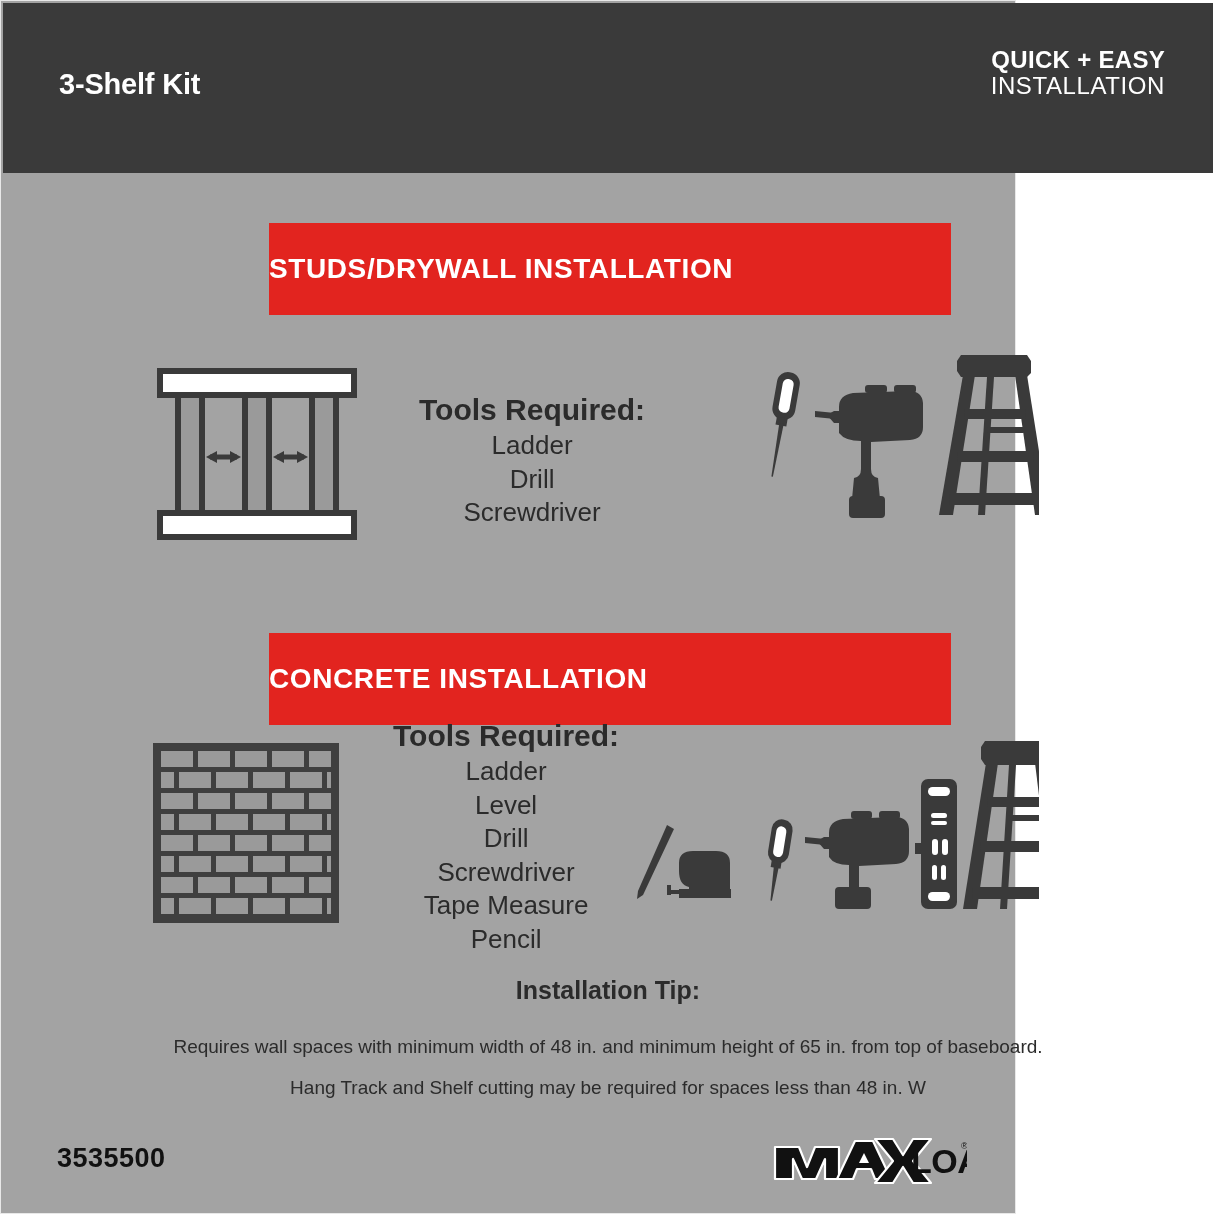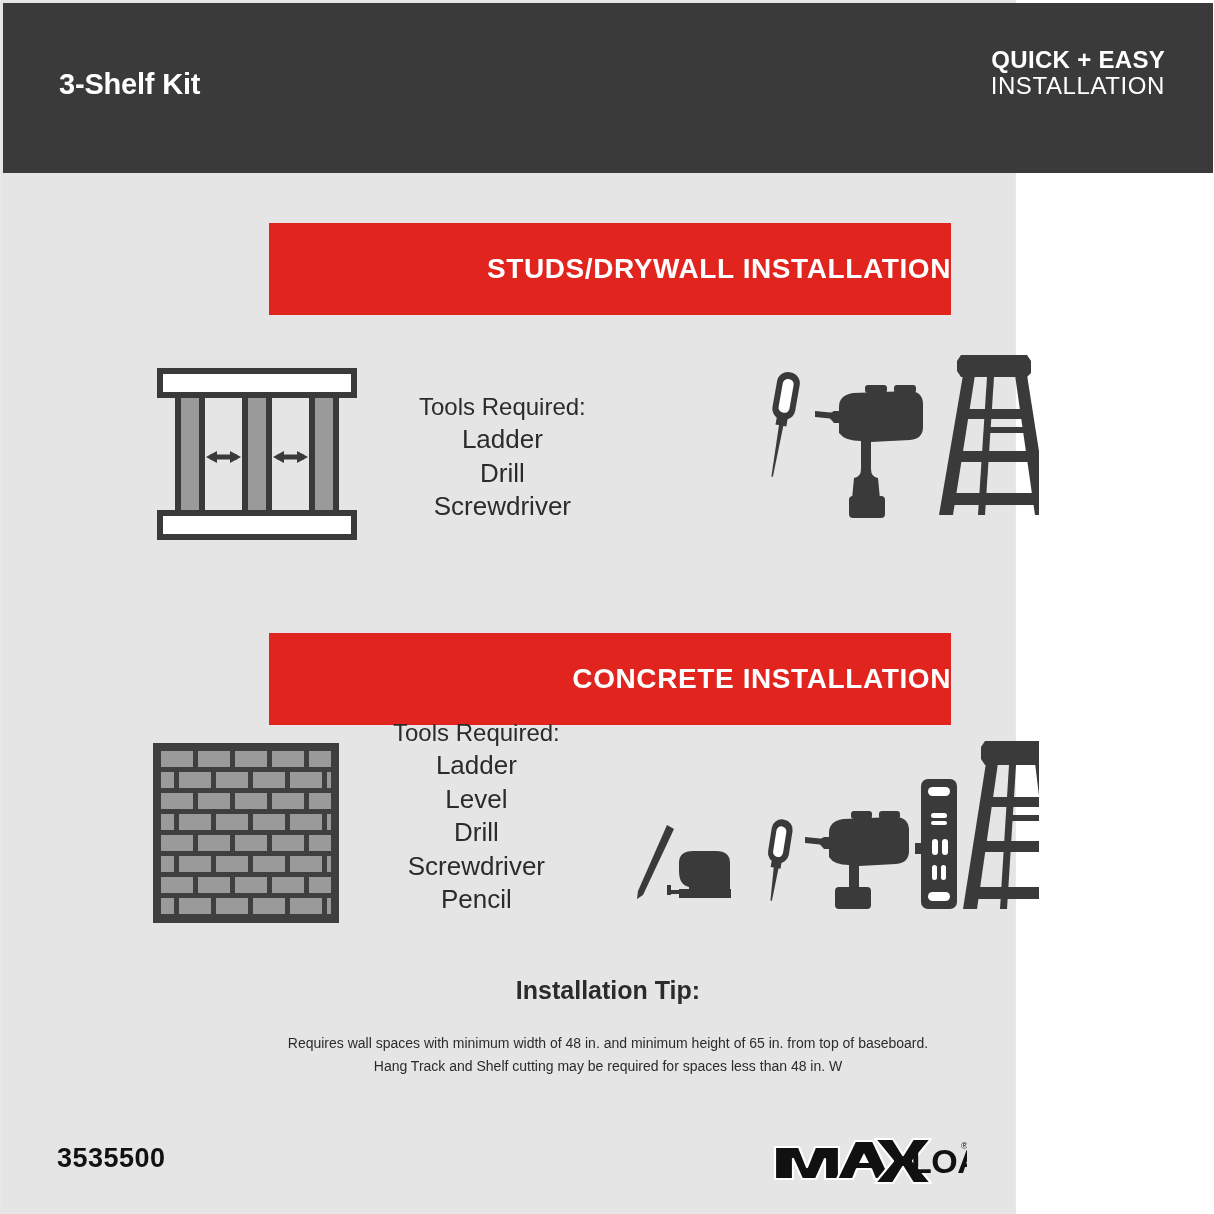--- a/index.html
+++ b/index.html
@@ -9,21 +9,21 @@
     height: 1214px;
     background: #ffffff;
     font-family: "Liberation Sans", sans-serif;
     overflow: hidden;
   }
 
   #page {
     position: relative;
     width: 1016px;
     height: 1214px;
-    background: #e5e5e5;
+    background: #a3a3a3;
     border: 1px solid #e8e8e8;
   }
 
   
   #header {
     position: absolute;
     left: 2px; top: 2px;
     width: 1210px; height: 170px;
     background: #3a3a3a;
   }
@@ -58,36 +58,36 @@
 
   
   .banner {
     position: absolute;
     left: 268px;
     width: 682px;
     height: 92px;
     background: #e2241f;
     display: flex;
     align-items: center;
-    justify-content: flex-end;
+    justify-content: flex-start;
   }
   .banner-label {
     font-size: 28px;
     font-weight: bold;
     color: #ffffff;
     letter-spacing: 0.6px;
   }
   #banner-studs   { top: 222px; }
   #banner-concrete{ top: 632px; }
 
   
   .tools-block { position: absolute; }
   .tools-heading {
-    font-size: 24px;
-    font-weight: normal;
+    font-size: 30px;
+    font-weight: bold;
     color: #2b2b2b;
     margin-bottom: 2px;
     text-align: center;
   }
   .tools-item {
     font-size: 26px;
     font-weight: 400;
     color: #2b2b2b;
     line-height: 1.29;
     text-align: center;
@@ -128,24 +128,25 @@
     width: 1214px;
     text-align: center;
   }
   #tip-heading {
     font-size: 25px;
     font-weight: bold;
     color: #2b2b2b;
     margin-bottom: 27px;
   }
   .tip-line {
-    font-size: 14px;
+    font-size: 19px;
     font-weight: 400;
     color: #2b2b2b;
     line-height: 1.62;
+    margin-top: 10px;
   }
   #hardware-note {
     position: absolute;
     left: 0; top: 1097px;
     width: 1214px;
     text-align: center;
     font-size: 21px;
     font-weight: 400;
     color: #2b2b2b;
   }
@@ -319,20 +320,21 @@
       <rect x="0" y="0" width="186" height="180" fill="none" stroke="#3f3f3f" stroke-width="8"></rect>
     </svg>
   </div>
 
   <div class="tools-block" id="tools-concrete">
     <div class="tools-heading">Tools Required:</div>
     <div class="tools-item">Ladder</div>
     <div class="tools-item">Level</div>
     <div class="tools-item">Drill</div>
     <div class="tools-item">Screwdriver</div>
+    <div class="tools-item">Tape Measure</div>
     <div class="tools-item">Pencil</div>
   </div>
 
   <div id="icons-concrete">
     <svg width="410" height="178" viewBox="0 0 410 178" xmlns="http://www.w3.org/2000/svg">
 
       <g fill="#3a3a3a">
         <polygon points="38,86 45,90 14,156 8,160 9,152"></polygon>
       </g>
 

